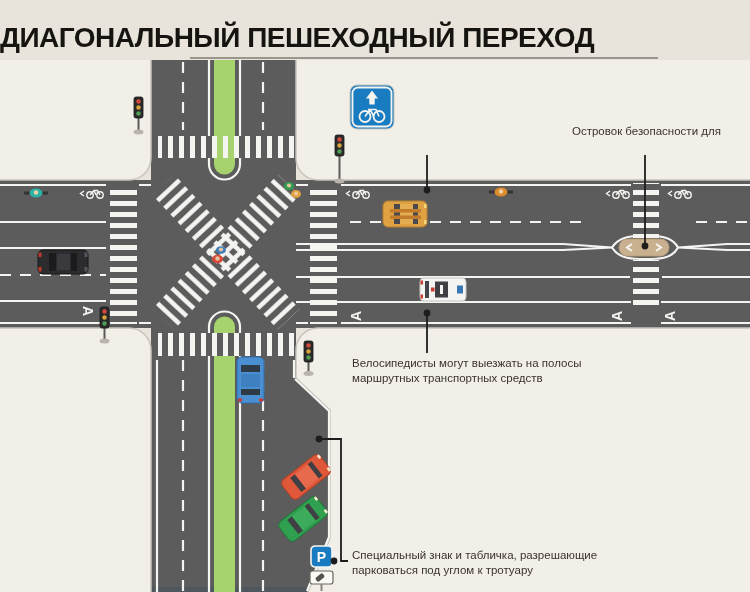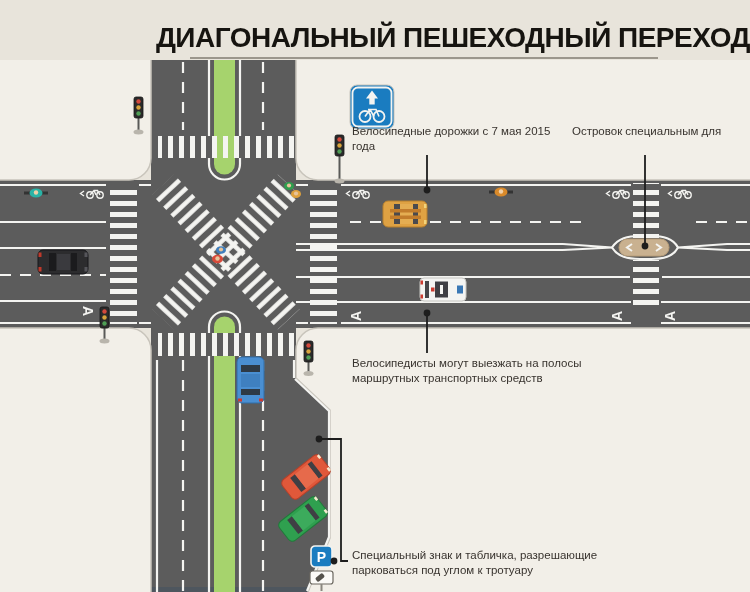--- a/index.html
+++ b/index.html
@@ -1,18 +1,18 @@
 <!DOCTYPE html>
 <html><head>
 <meta charset="utf-8">
 <style>
   html,body{margin:0;padding:0;}
   .canvas{position:relative;width:750px;height:592px;background:#e8e4db;overflow:hidden;
           font-family:"Liberation Sans",sans-serif;}
-  .title{position:absolute;left:0;right:0;top:22px;text-align:right;
+  .title{position:absolute;left:0;right:0;top:22px;text-align:left;
          font-size:28px;font-weight:bold;color:#161410;letter-spacing:-0.5px;}
   .rule{position:absolute;left:190px;top:57px;width:468px;height:2px;background:#9b968c;}
   svg.diagram{position:absolute;left:0;top:0;}
   .ann{position:absolute;font-size:11.5px;line-height:14.5px;color:#38332e;z-index:5;}
   .lane{stroke:#f4f4f1;stroke-width:2.2;fill:none;}
   .laned{stroke:#f4f4f1;stroke-width:2.2;fill:none;stroke-dasharray:11 9;}
   .callout{stroke:#1d1d1d;stroke-width:1.8;fill:none;}
   .cdot{fill:#1d1d1d;}
   .amark{font-size:14px;font-weight:bold;fill:#f4f4f1;font-family:"Liberation Sans",sans-serif;}
   .bikemark{stroke:#f4f4f1;stroke-width:1.4;fill:none;}
@@ -308,24 +308,23 @@
       </g>
       <g>
         <path class="callout" d="M319 439 H341 V561 H348"></path>
         <circle class="cdot" cx="319" cy="439" r="3.4"></circle>
           <circle class="cdot" cx="334" cy="561" r="3.4"></circle>
       </g>
     </g>
   </svg>
 
   <div class="ann" style="left:352px;top:124px;width:220px">
-    <div>Велосипедные дорожки с 7 мая 2015 года</div>
   </div>
   <div class="ann" style="left:572px;top:124px;width:165px">
-    <div>Островок специальным для</div>
+    <div>Островок безопасности для</div>
   </div>
   <div class="ann" style="left:352px;top:356px;width:240px">
     <div>Велосипедисты могут выезжать на полосы</div>
     <div>маршрутных транспортных средств</div>
   </div>
   <div class="ann" style="left:352px;top:548px;width:250px">
     <div>Специальный знак и табличка, разрешающие</div>
     <div>парковаться под углом к тротуару</div>
   </div>
 

